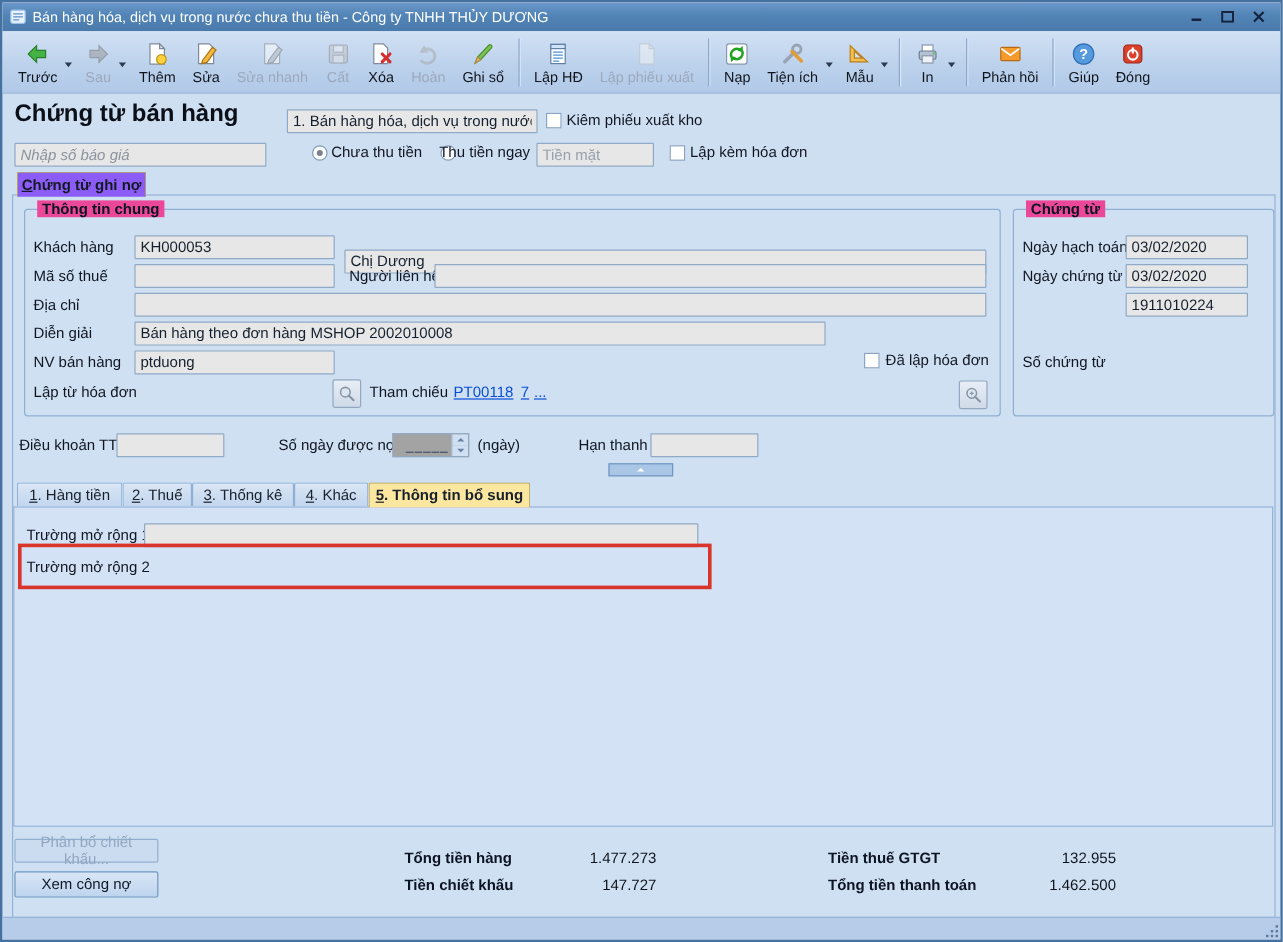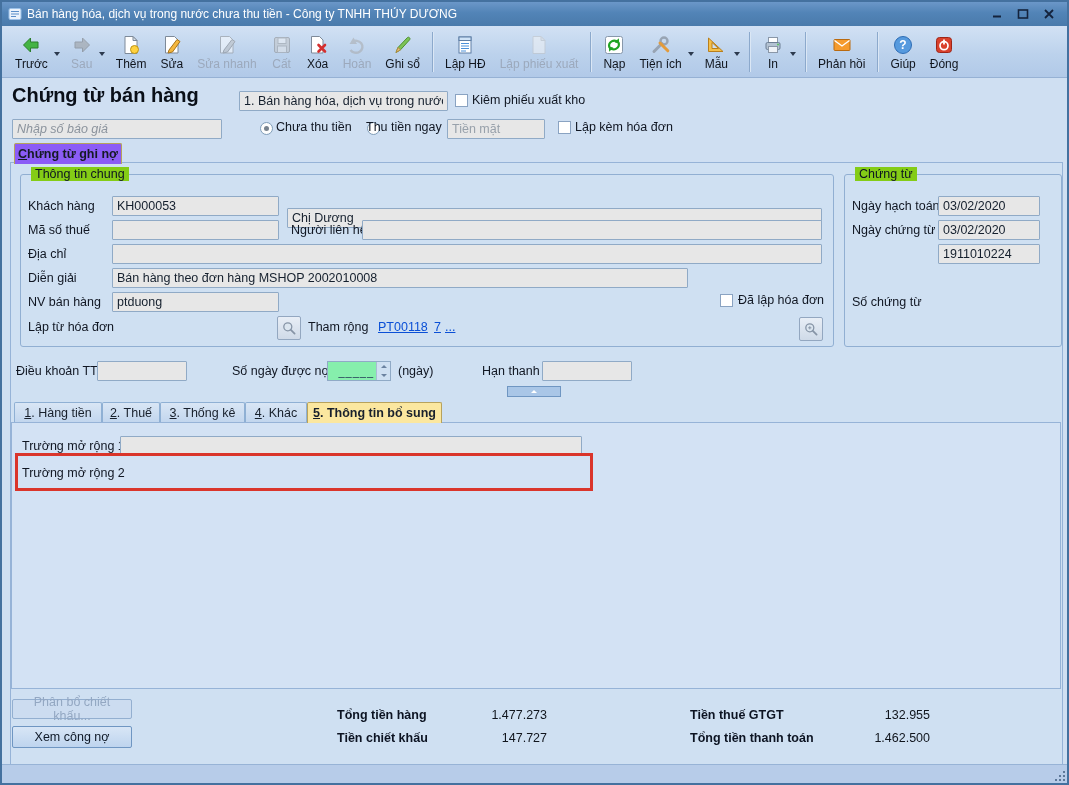--- a/index.html
+++ b/index.html
@@ -33,36 +33,36 @@
   .blbl{font-size:12.5px;font-weight:bold;color:#0c1322;white-space:nowrap;}
   h1.pagetitle{margin:0;font-size:20px;font-weight:bold;color:#0a0f18;letter-spacing:0;}
   .inp{box-sizing:border-box;height:20px;background:#e7e7e7;border:1px solid #90aac6;
     font-family:inherit;font-size:12.5px;color:#15202e;padding:1px 4px;border-radius:1px;}
   .inp:disabled{color:#98a1ab;background:#e7e7e7;}
   .inp.italic::placeholder{font-style:italic;color:#8b939d;}
   .cbx{display:inline-block;width:13px;height:13px;background:#fff;border:1px solid #8aa3c2;box-sizing:border-box;vertical-align:middle;cursor:pointer;}
   .rdo{display:inline-block;width:13px;height:13px;background:#fdfdfd;border:1px solid #7f9db9;border-radius:50%;box-sizing:border-box;position:relative;cursor:pointer;}
   .rdo.sel::after{content:"";position:absolute;left:3px;top:3px;width:5px;height:5px;border-radius:50%;background:#77828e;}
   .grp{position:absolute;border:1px solid #91afd2;border-radius:3px;}
-  .grp .legend{position:absolute;top:-8px;left:10px;background:#84cc16;padding:0 4px;font-weight:normal;font-size:12.5px;color:#0c1322;}
+  .grp .legend{position:absolute;top:-8px;left:10px;background:#ec4899;padding:0 4px;font-weight:bold;font-size:12.5px;color:#0c1322;}
   .htab{position:absolute;background:#8b5cf6;border:1px solid #b7a25c;border-bottom:none;border-radius:2px 2px 0 0;
     font-size:12.5px;font-weight:bold;color:#141a24;display:flex;align-items:center;justify-content:center;z-index:3;cursor:pointer;}
   .htab .ac{text-decoration:underline;}
   .mainpanel{position:absolute;left:8px;top:84px;width:1053px;height:603px;border:1px solid #96b3d7;background:#cfe0f2;box-sizing:border-box;}
   .dtab{position:absolute;top:324px;height:20px;box-sizing:border-box;border:1px solid #8fb0d4;border-bottom:none;
     background:linear-gradient(180deg,#d9e6f5,#c2d6ee);font-size:12.5px;color:#18202c;
     display:flex;align-items:center;justify-content:center;border-radius:2px 2px 0 0;cursor:pointer;z-index:2;}
   .dtab .ac{text-decoration:underline;}
   .dtab.active{background:#fbe79f;border-color:#b7a25c;font-weight:bold;height:21px;z-index:4;}
   .tabpage{position:absolute;left:9px;top:344px;width:1050px;height:267px;border:1px solid #96b3d7;background:#d3e2f4;box-sizing:border-box;}
   .annot{position:absolute;border:3px solid #da352b;background:transparent;z-index:5;}
   .link{font-size:12.5px;color:#0a4fd6;text-decoration:underline;cursor:pointer;}
   .magbtn{position:absolute;width:22px;height:22px;background:linear-gradient(180deg,#e8eef6,#cfdae8);
     border:1px solid #93a7c0;border-radius:2px;display:flex;align-items:center;justify-content:center;cursor:pointer;}
-  .spin{position:absolute;box-sizing:border-box;height:20px;background:#86efac;border:1px solid #90aac6;display:flex;}
+  .spin{position:absolute;box-sizing:border-box;height:20px;background:#a3a3a3;border:1px solid #90aac6;display:flex;}
   .spin .sval{flex:1;font-size:11px;color:#1c2c50;display:flex;align-items:flex-end;justify-content:flex-end;padding:0 2px 2px 0;letter-spacing:1px;}
   .spin .sbtns{width:13px;display:flex;flex-direction:column;border-left:1px solid #a8bcd4;}
   .spin .sbtns span{flex:1;background:#cfe0f2;display:flex;align-items:center;justify-content:center;cursor:pointer;}
   .tri-u{width:0;height:0;border-left:3px solid transparent;border-right:3px solid transparent;border-bottom:3px solid #6b82a0;}
   .tri-d{width:0;height:0;border-left:3px solid transparent;border-right:3px solid transparent;border-top:3px solid #6b82a0;}
   .splitbtn{position:absolute;background:#a9c6e7;border:1px solid #6f96c2;display:flex;align-items:center;justify-content:center;cursor:pointer;}
   .fbtn{position:absolute;box-sizing:border-box;font-family:inherit;font-size:12.5px;border-radius:2px;cursor:pointer;
     display:flex;align-items:center;justify-content:center;}
   .fbtn.dis{background:#ccdcf0;border:1px solid #93afd0;color:#93a7c2;}
   .fbtn.en{background:linear-gradient(180deg,#d8e6f6,#bed4ee);border:1px solid #6f96c2;color:#0e1826;}
@@ -335,21 +335,21 @@
     <span class="cbx abs" style="left:718px;top:216px;"></span>
     <span class="lbl abs" style="left:736px;top:215px;">Đã lập hóa đơn</span>
 
     <span class="lbl abs" style="left:26px;top:242px;">Lập từ hóa đơn</span>
     <div class="magbtn" style="left:275px;top:238px;">
       <svg width="16" height="16" viewBox="0 0 20 20">
           <circle cx="8.5" cy="8.5" r="5" fill="#dce6f0" stroke="#8694a6" stroke-width="1.6"></circle>
           <path d="M12 12 L17 17" stroke="#8694a6" stroke-width="2.2" stroke-linecap="round"></path>
         </svg>
     </div>
-    <span class="lbl abs" style="left:306px;top:242px;">Tham rộng</span>
+    <span class="lbl abs" style="left:306px;top:242px;">Tham chiếu</span>
     <span class="link abs" style="left:376px;top:242px;">PT00118</span>
     <span class="link abs" style="left:432px;top:242px;">7</span>
     <span class="link abs" style="left:443px;top:242px;">...</span>
     <div class="magbtn" style="left:797px;top:239px;">
       <svg width="16" height="16" viewBox="0 0 20 20">
           <circle cx="8.5" cy="8.5" r="5" fill="#dce6f0" stroke="#8694a6" stroke-width="1.6"></circle>
           <path d="M6.5 8.5 h4 M8.5 6.5 v4" stroke="#8694a6" stroke-width="1.2"></path>
           <path d="M12 12 L17 17" stroke="#8694a6" stroke-width="2.2" stroke-linecap="round"></path>
         </svg>
     </div>

